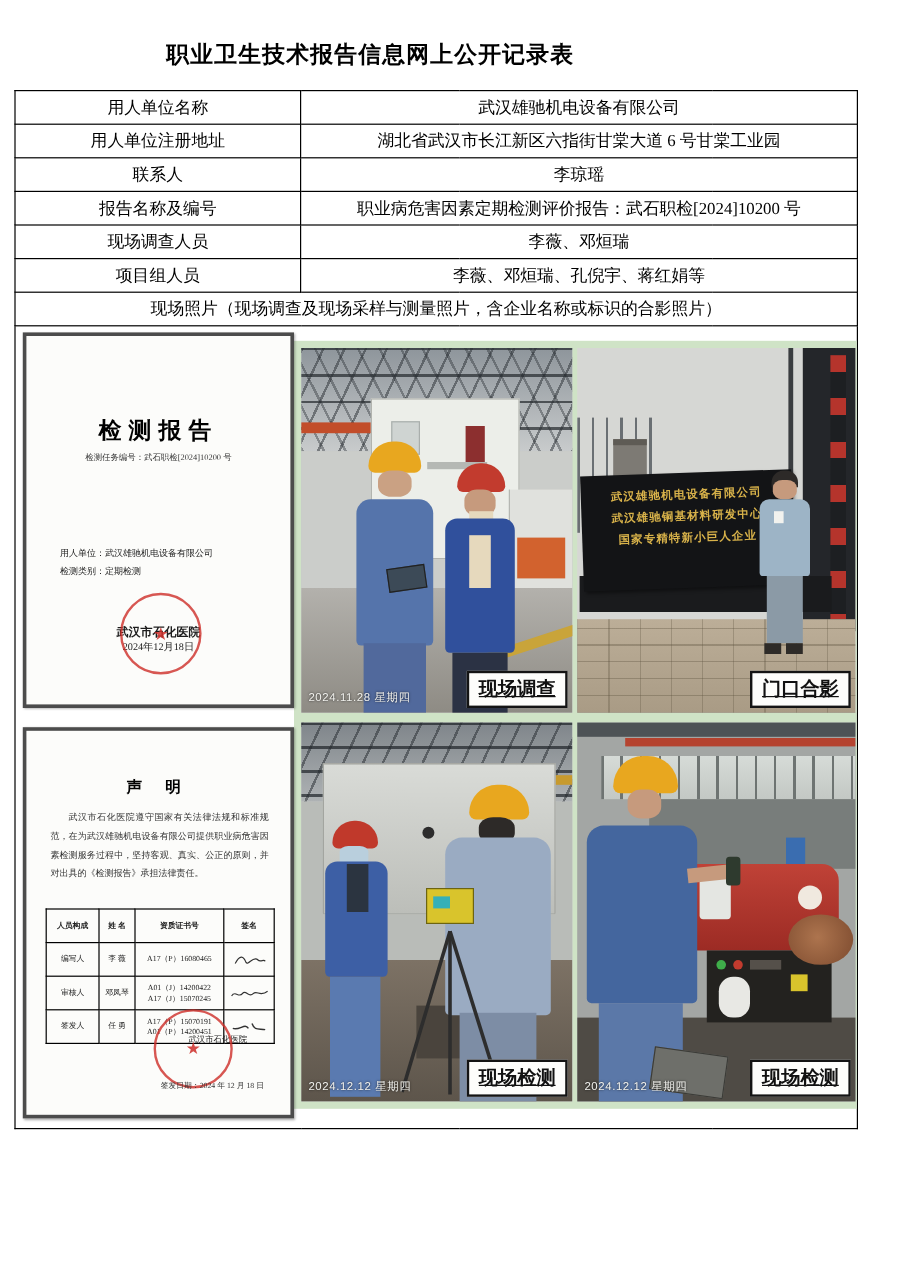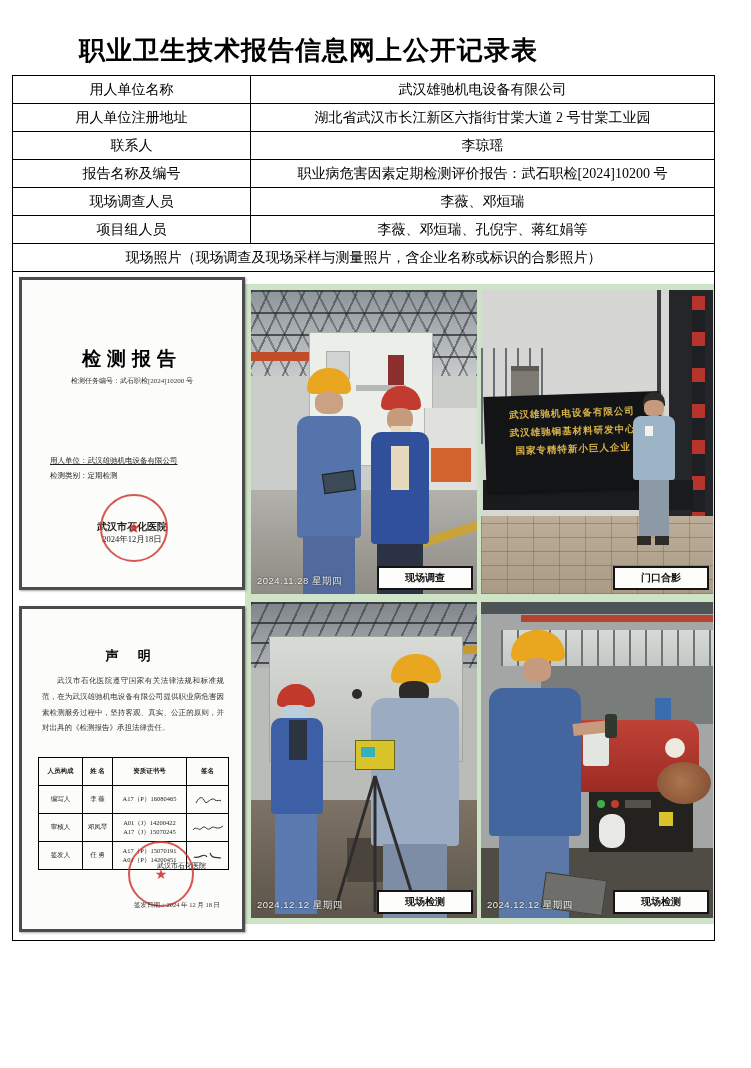--- a/index.html
+++ b/index.html
@@ -1,35 +1,35 @@
 <!DOCTYPE html>
 <html><head>
 <meta charset="utf-8">
 <style>
   html,body{margin:0;padding:0;background:#fff;}
   .page{position:relative;width:751px;height:1068px;background:#fff;overflow:hidden;
         font-family:"Liberation Serif","DejaVu Serif",serif;color:#000;}
   .doc-title{position:absolute;top:33px;left:0;width:617px;text-align:center;
-             font-size:26px;font-weight:bold;letter-spacing:1px;}
+             font-size:19px;font-weight:bold;letter-spacing:1px;}
   table.info{position:absolute;left:12px;top:75px;width:702px;border-collapse:collapse;
              table-layout:fixed;font-size:14px;}
   table.info td{border:1px solid #000;text-align:center;vertical-align:middle;
                 height:27px;padding:0 2px;overflow:hidden;}
   table.info{border:1.5px solid #000;}
   td.photos-hd{height:21px;font-size:14px;}
   td.photo-cell{height:668px;padding:0;vertical-align:top;}
   .photo-area{position:relative;width:100%;height:668px;}
   .green-mat{position:absolute;left:230px;top:12px;width:472px;height:640px;background:#cfe3c6;}
   .scan{position:absolute;background:#fcfcfa;border:3px solid #4c4c4c;box-sizing:border-box;
         box-shadow:1px 1px 2px rgba(0,0,0,.35);}
   .photo{position:absolute;overflow:hidden;background:#c6c8c6;}
   .ts{position:absolute;left:6px;bottom:6px;color:#f2f2ee;font-family:"Liberation Sans",sans-serif;
       font-size:9.5px;text-shadow:0 0 2px rgba(0,0,0,.8);letter-spacing:.5px;}
   .tag{position:absolute;right:4px;bottom:4px;background:#fdfdfb;border:2px solid #141414;
-       padding:3px 26px;font-size:10px;font-weight:bold;font-family:"Liberation Sans",sans-serif;color:#111;}
+       padding:3px 8px;font-size:16px;font-weight:bold;font-family:"Liberation Sans",sans-serif;color:#111;text-decoration:underline;}
   .stamp{position:absolute;border:2.5px solid rgba(205,45,40,.8);border-radius:50%;
          display:flex;align-items:center;justify-content:center;color:rgba(205,45,40,.85);}
   .abs{position:absolute;}
   .goldline{color:#d8b24a;font-weight:bold;font-size:9.5px;letter-spacing:1px;line-height:1.9;white-space:nowrap;}
   .stable{border-collapse:collapse;font-size:6.5px;table-layout:fixed;}
   .stable td{border:1px solid #777;text-align:center;vertical-align:middle;padding:1px;color:#222;}
   .sig svg{display:block;margin:0 auto;}
 </style>
 </head>
 <body>
@@ -45,21 +45,21 @@
         <col style="width:211px">
         <col style="width:121px">
       </colgroup>
     <tbody>
         <tr>
           <td>用人单位名称</td>
           <td colspan="3">武汉雄驰机电设备有限公司</td>
         </tr>
     <tr>
           <td>用人单位注册地址</td>
-          <td colspan="3">湖北省武汉市长江新区六指街甘棠大道 2 号甘棠工业园</td>
+          <td colspan="3">湖北省武汉市长江新区六指街甘棠大道 6 号甘棠工业园</td>
         </tr>
     <tr>
           <td>联系人</td>
           <td colspan="3">李琼瑶</td>
         </tr>
     <tr>
           <td>报告名称及编号</td>
           <td colspan="3">职业病危害因素定期检测评价报告：武石职检[2024]10200 号</td>
         </tr>
     <tr>
@@ -75,21 +75,21 @@
         </tr>
     <tr>
       <td colspan="4" class="photo-cell">
         <div class="photo-area">
 
           <div class="green-mat"></div>
 
           <div class="scan" style="left:4px;top:5px;width:226px;height:313px;">
             <div class="abs" style="left:0;top:66px;width:100%;text-align:center;font-size:19px;font-weight:bold;letter-spacing:6px;">检测报告</div>
             <div class="abs" style="left:0;top:96px;width:100%;text-align:center;font-size:7px;color:#333;">检测任务编号：武石职检[2024]10200 号</div>
-            <div class="abs" style="left:28px;top:176px;font-size:7.5px;color:#222;text-decoration:underline;">用人单位：武汉雄驰机电设备有限公司</div>
+            <div class="abs" style="left:28px;top:176px;font-size:7.5px;color:#222;">用人单位：武汉雄驰机电设备有限公司</div>
             <div class="abs" style="left:28px;top:191px;font-size:7.5px;color:#222;">检测类别：定期检测</div>
             <div class="abs" style="left:0;top:240px;width:100%;text-align:center;font-size:10px;font-weight:bold;color:#1c1c1c;">武汉市石化医院</div>
             <div class="abs" style="left:0;top:254px;width:100%;text-align:center;font-size:8.5px;color:#1c1c1c;">2024年12月18日</div>
             <div class="stamp" style="left:78px;top:214px;width:64px;height:64px;font-size:15px;">★</div>
           </div>
 
           <div class="photo" style="left:236px;top:18px;width:226px;height:304px;">
             <div class="abs" style="left:0;top:0;width:226px;height:86px;background:
               repeating-linear-gradient(115deg,rgba(40,45,50,.5) 0 2px,transparent 2px 16px),
               repeating-linear-gradient(63deg,rgba(40,45,50,.4) 0 2px,transparent 2px 16px),

